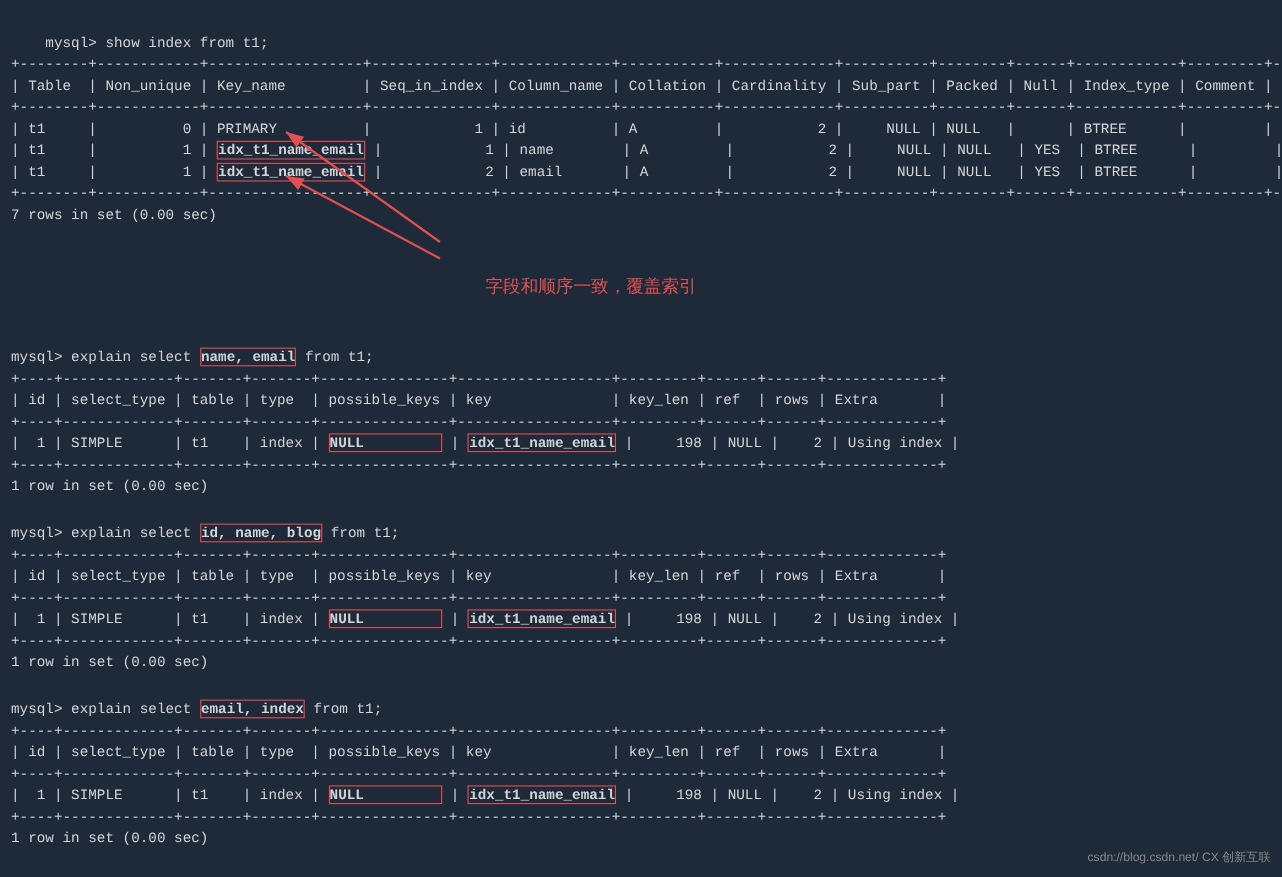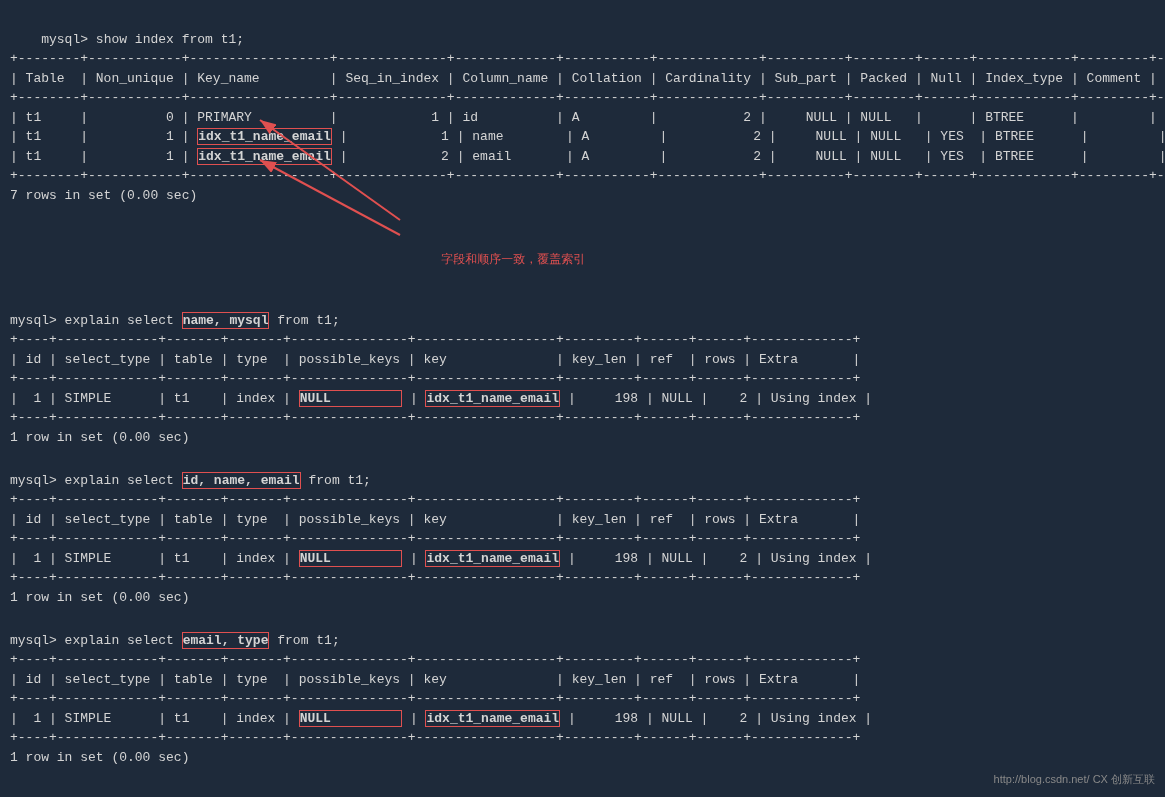--- a/index.html
+++ b/index.html
@@ -60,47 +60,47 @@
       <defs>
         <marker id="arrowhead" markerWidth="8" markerHeight="6" refX="8" refY="3" orient="auto">
           <polygon points="0 0, 8 3, 0 6" fill="#e05050"></polygon>
         </marker>
       </defs>
 
       <line x1="390" y1="15" x2="250" y2="-85" stroke="#e05050" stroke-width="2" marker-end="url(#arrowhead)"></line>
 
       <line x1="390" y1="30" x2="250" y2="-45" stroke="#e05050" stroke-width="2" marker-end="url(#arrowhead)"></line>
     </svg>
-    <span style="color:#e05050; font-family:sans-serif; font-size:12px; position:relative; left:400px; top:5px;">字段和顺序一致，覆盖索引</span>
+    <span style="color:#e05050; font-family:sans-serif; font-size:16px; position:relative; left:400px; top:5px;">字段和顺序一致，覆盖索引</span>
   </div>
 
   <div class="terminal" style="margin-top:8px;">
-<span>mysql&gt; explain select <span class="red-border">name, mysql</span> from t1;</span>
+<span>mysql&gt; explain select <span class="red-border">name, email</span> from t1;</span>
 <span>+----+-------------+-------+-------+---------------+------------------+---------+------+------+-------------+</span>
 <span>| id | select_type | table | type  | possible_keys | key              | key_len | ref  | rows | Extra       |</span>
 <span>+----+-------------+-------+-------+---------------+------------------+---------+------+------+-------------+</span>
 <span>|  1 | SIMPLE      | t1    | index | <span class="red-border">NULL         </span> | <span class="red-border">idx_t1_name_email</span> |     198 | NULL |    2 | Using index |</span>
 <span>+----+-------------+-------+-------+---------------+------------------+---------+------+------+-------------+</span>
 <span>1 row in set (0.00 sec)</span>
 </div>
 
   <div class="terminal" style="margin-top:4px;">
-<span>mysql&gt; explain select <span class="red-border">id, name, email</span> from t1;</span>
+<span>mysql&gt; explain select <span class="red-border">id, name, blog</span> from t1;</span>
 <span>+----+-------------+-------+-------+---------------+------------------+---------+------+------+-------------+</span>
 <span>| id | select_type | table | type  | possible_keys | key              | key_len | ref  | rows | Extra       |</span>
 <span>+----+-------------+-------+-------+---------------+------------------+---------+------+------+-------------+</span>
 <span>|  1 | SIMPLE      | t1    | index | <span class="red-border">NULL         </span> | <span class="red-border">idx_t1_name_email</span> |     198 | NULL |    2 | Using index |</span>
 <span>+----+-------------+-------+-------+---------------+------------------+---------+------+------+-------------+</span>
 <span>1 row in set (0.00 sec)</span>
 </div>
 
   <div class="terminal" style="margin-top:4px;">
-<span>mysql&gt; explain select <span class="red-border">email, type</span> from t1;</span>
+<span>mysql&gt; explain select <span class="red-border">email, index</span> from t1;</span>
 <span>+----+-------------+-------+-------+---------------+------------------+---------+------+------+-------------+</span>
 <span>| id | select_type | table | type  | possible_keys | key              | key_len | ref  | rows | Extra       |</span>
 <span>+----+-------------+-------+-------+---------------+------------------+---------+------+------+-------------+</span>
 <span>|  1 | SIMPLE      | t1    | index | <span class="red-border">NULL         </span> | <span class="red-border">idx_t1_name_email</span> |     198 | NULL |    2 | Using index |</span>
 <span>+----+-------------+-------+-------+---------------+------------------+---------+------+------+-------------+</span>
 <span>1 row in set (0.00 sec)</span>
 </div>
 
-  <div class="watermark">http://blog.csdn.net/  CX 创新互联</div>
+  <div class="watermark">csdn://blog.csdn.net/  CX 创新互联</div>
 </div>
 
 </body></html>

